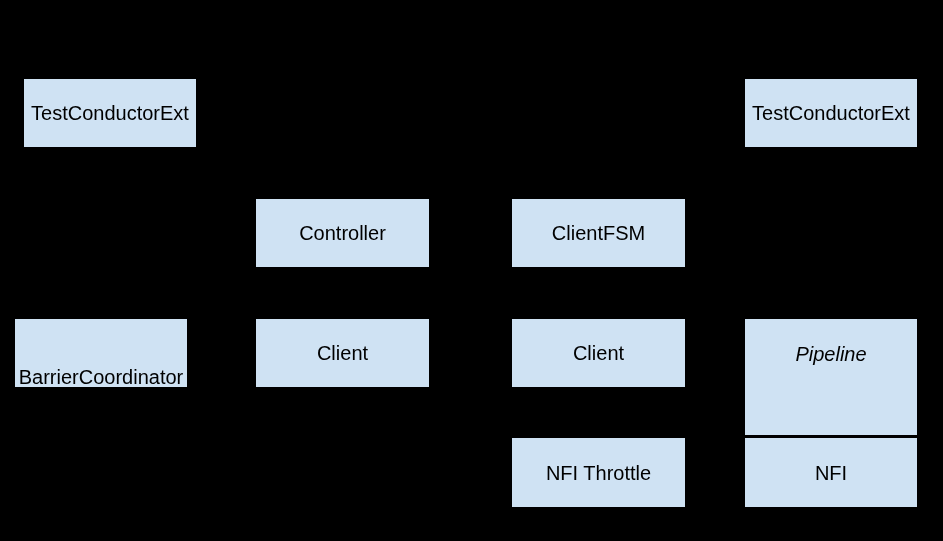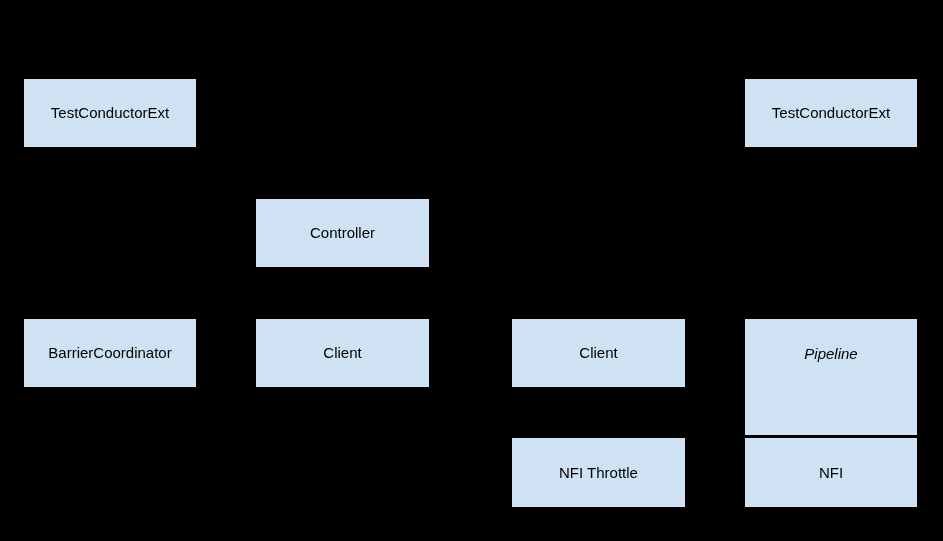--- a/index.html
+++ b/index.html
@@ -20,32 +20,32 @@
     background: var(--background);
     font-family: "Liberation Sans", sans-serif;
     overflow: hidden;
   }
   .box {
     position: absolute;
     box-sizing: border-box;
     background: var(--box-fill);
     border: 1px solid var(--box-border);
     color: var(--box-text);
-    font-size: 15px;
+    font-size: 20px;
     line-height: 20px;
     display: flex;
     align-items: center;
     justify-content: center;
     text-align: center;
     white-space: nowrap;
   }
   
   .b-tce-left        { left: 23px;  top: 78px;  width: 174px; height: 70px; }
   .b-controller      { left: 23px;  top: 198px; width: 174px; height: 70px; }
-  .b-barriercoord    { left: 23px;  top: 318px; width: 174px; height: 70px; }
+  .b-barriercoord    { left: 14px;  top: 318px; width: 174px; height: 70px; align-items: flex-end; }
   
   .b-serverfsm       { left: 255px; top: 198px; width: 175px; height: 70px; }
   .b-server          { left: 255px; top: 318px; width: 175px; height: 70px; }
   
   .b-clientfsm       { left: 511px; top: 198px; width: 175px; height: 70px; }
   .b-client          { left: 511px; top: 318px; width: 175px; height: 70px; }
   .b-nfithrottle     { left: 511px; top: 437px; width: 175px; height: 71px; }
   
   .b-tce-right       { left: 744px; top: 78px;  width: 174px; height: 70px; }
   .b-pipeline        { left: 744px; top: 318px; width: 174px; height: 118px;
@@ -64,20 +64,23 @@
 
   <div class="box b-tce-right">
     <span class="lbl">TestConductorExt</span>
   </div>
 
 
   <div class="box b-serverfsm">
     <span class="lbl">Controller</span>
   </div>
 
+  <div class="box b-clientfsm">
+    <span class="lbl">ClientFSM</span>
+  </div>
 
   <div class="box b-barriercoord">
     <span class="lbl">BarrierCoordinator</span>
   </div>
 
   <div class="box b-server">
     <span class="lbl">Client</span>
   </div>
 
   <div class="box b-client">

